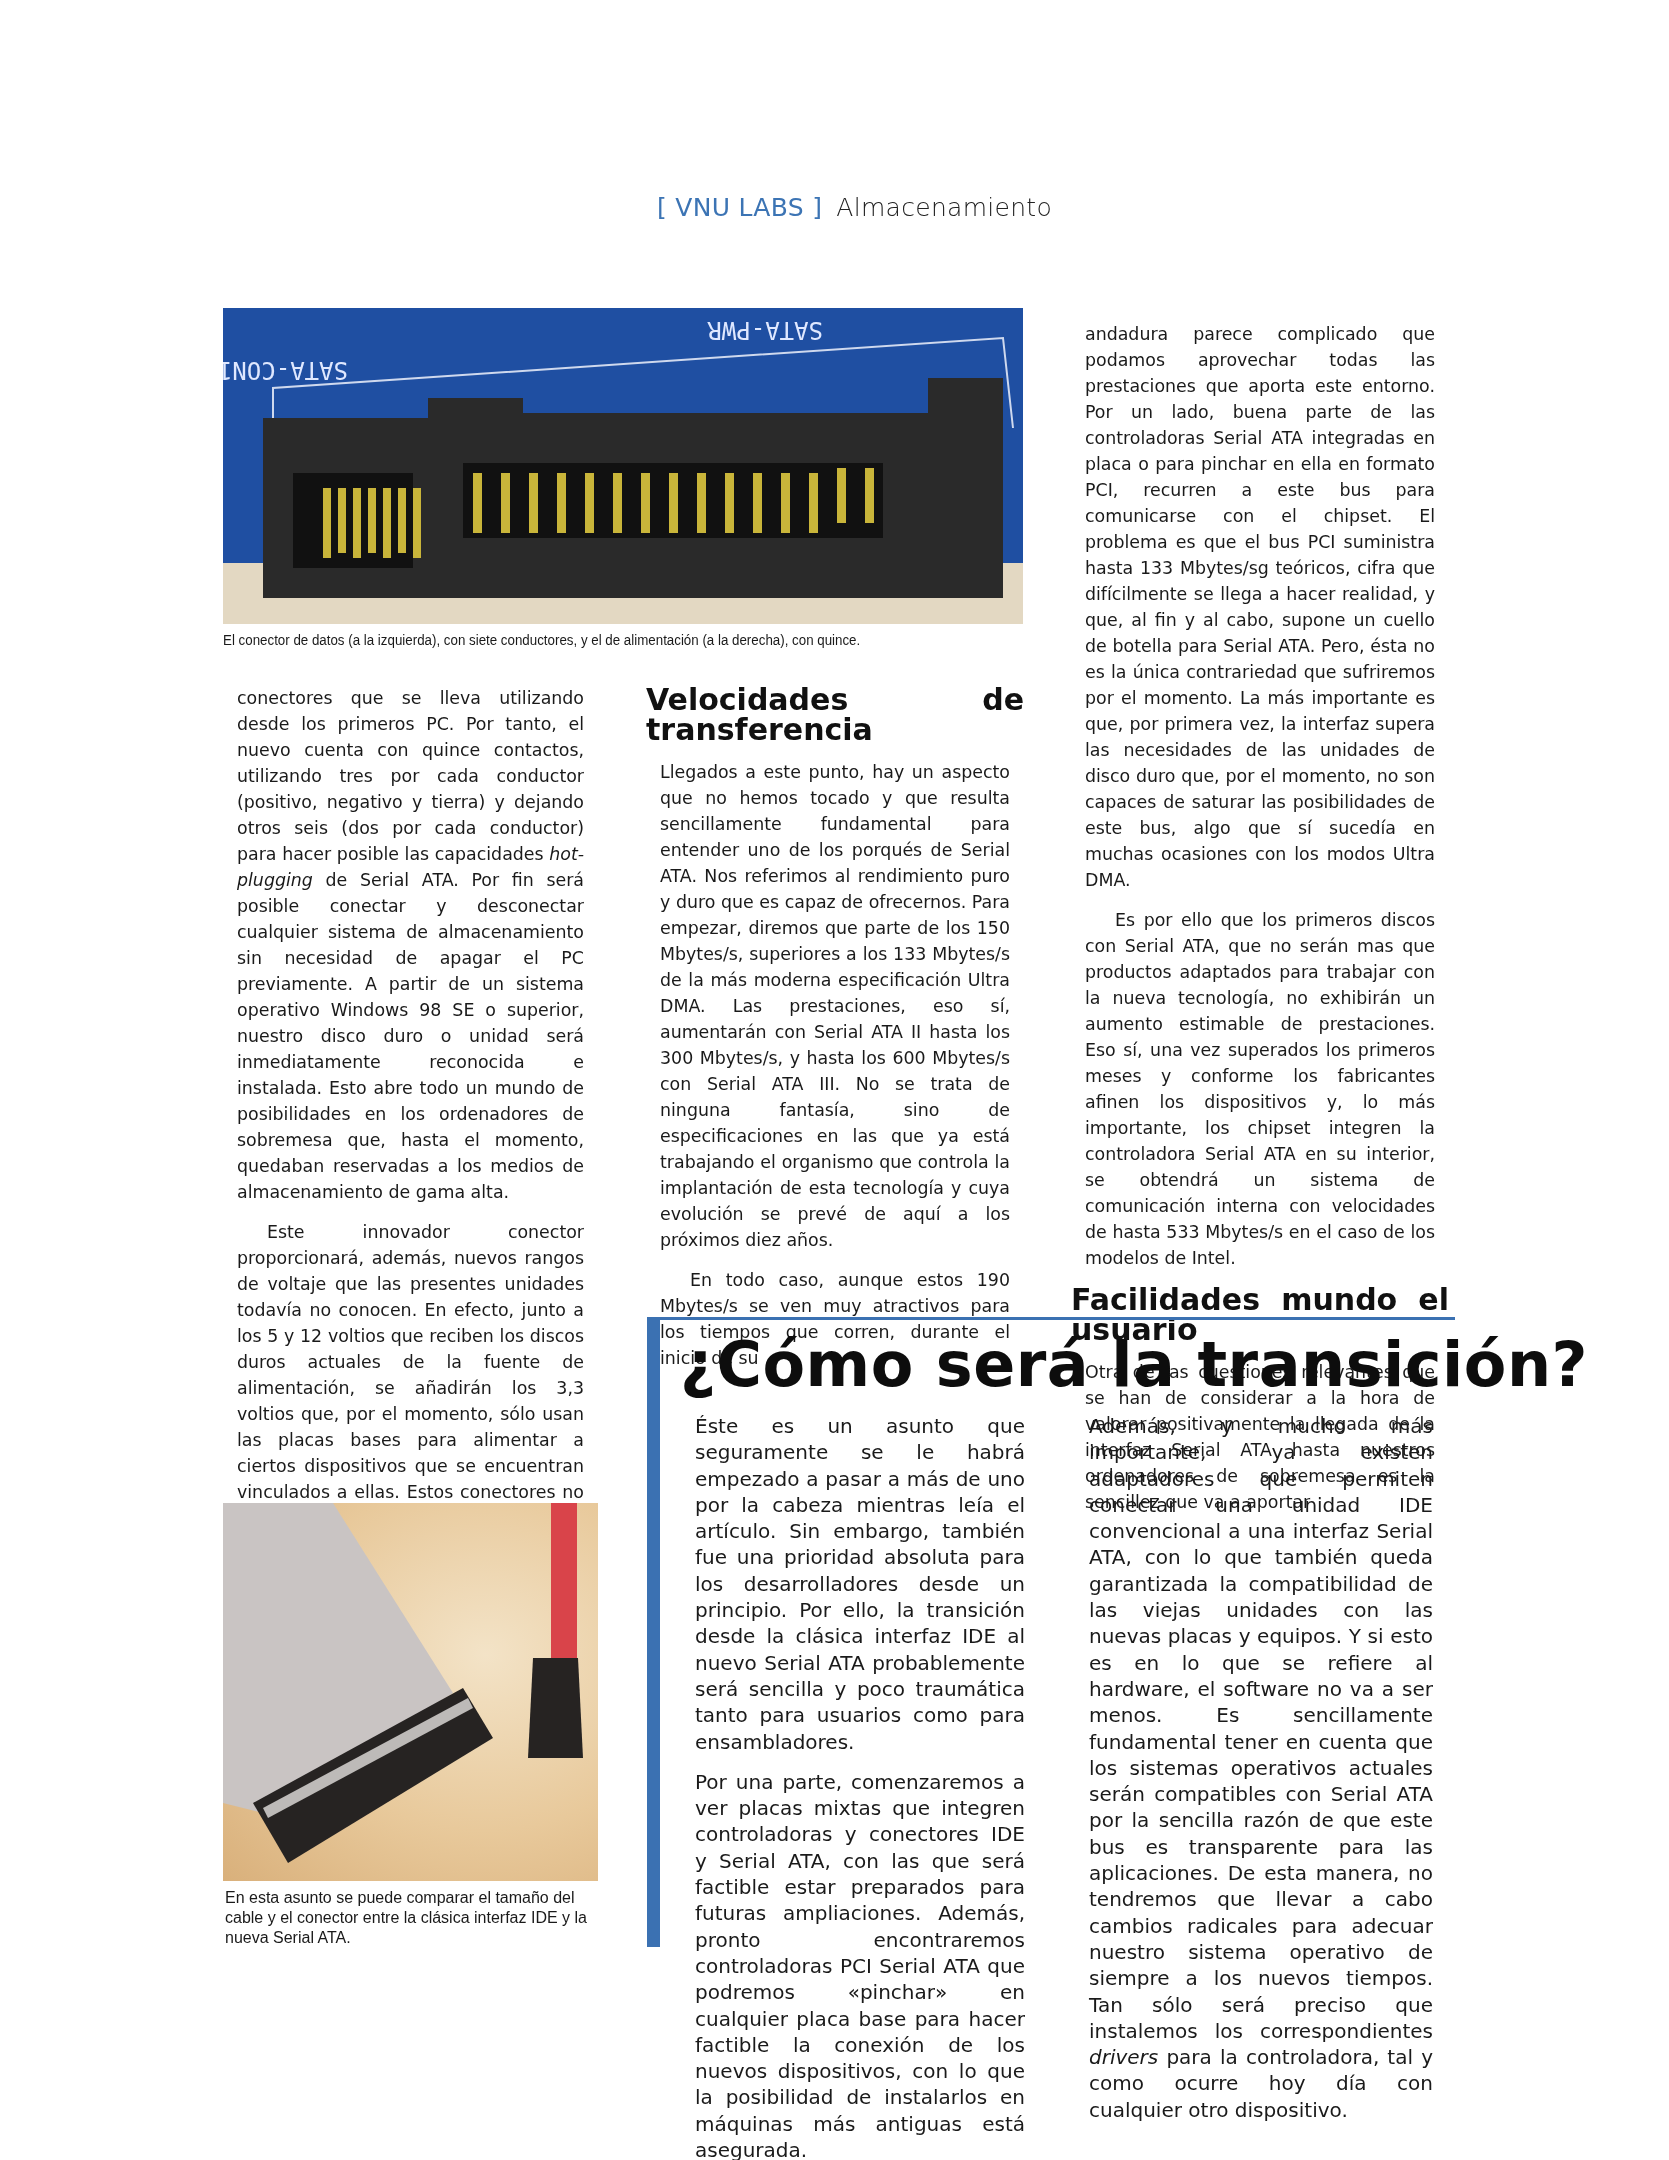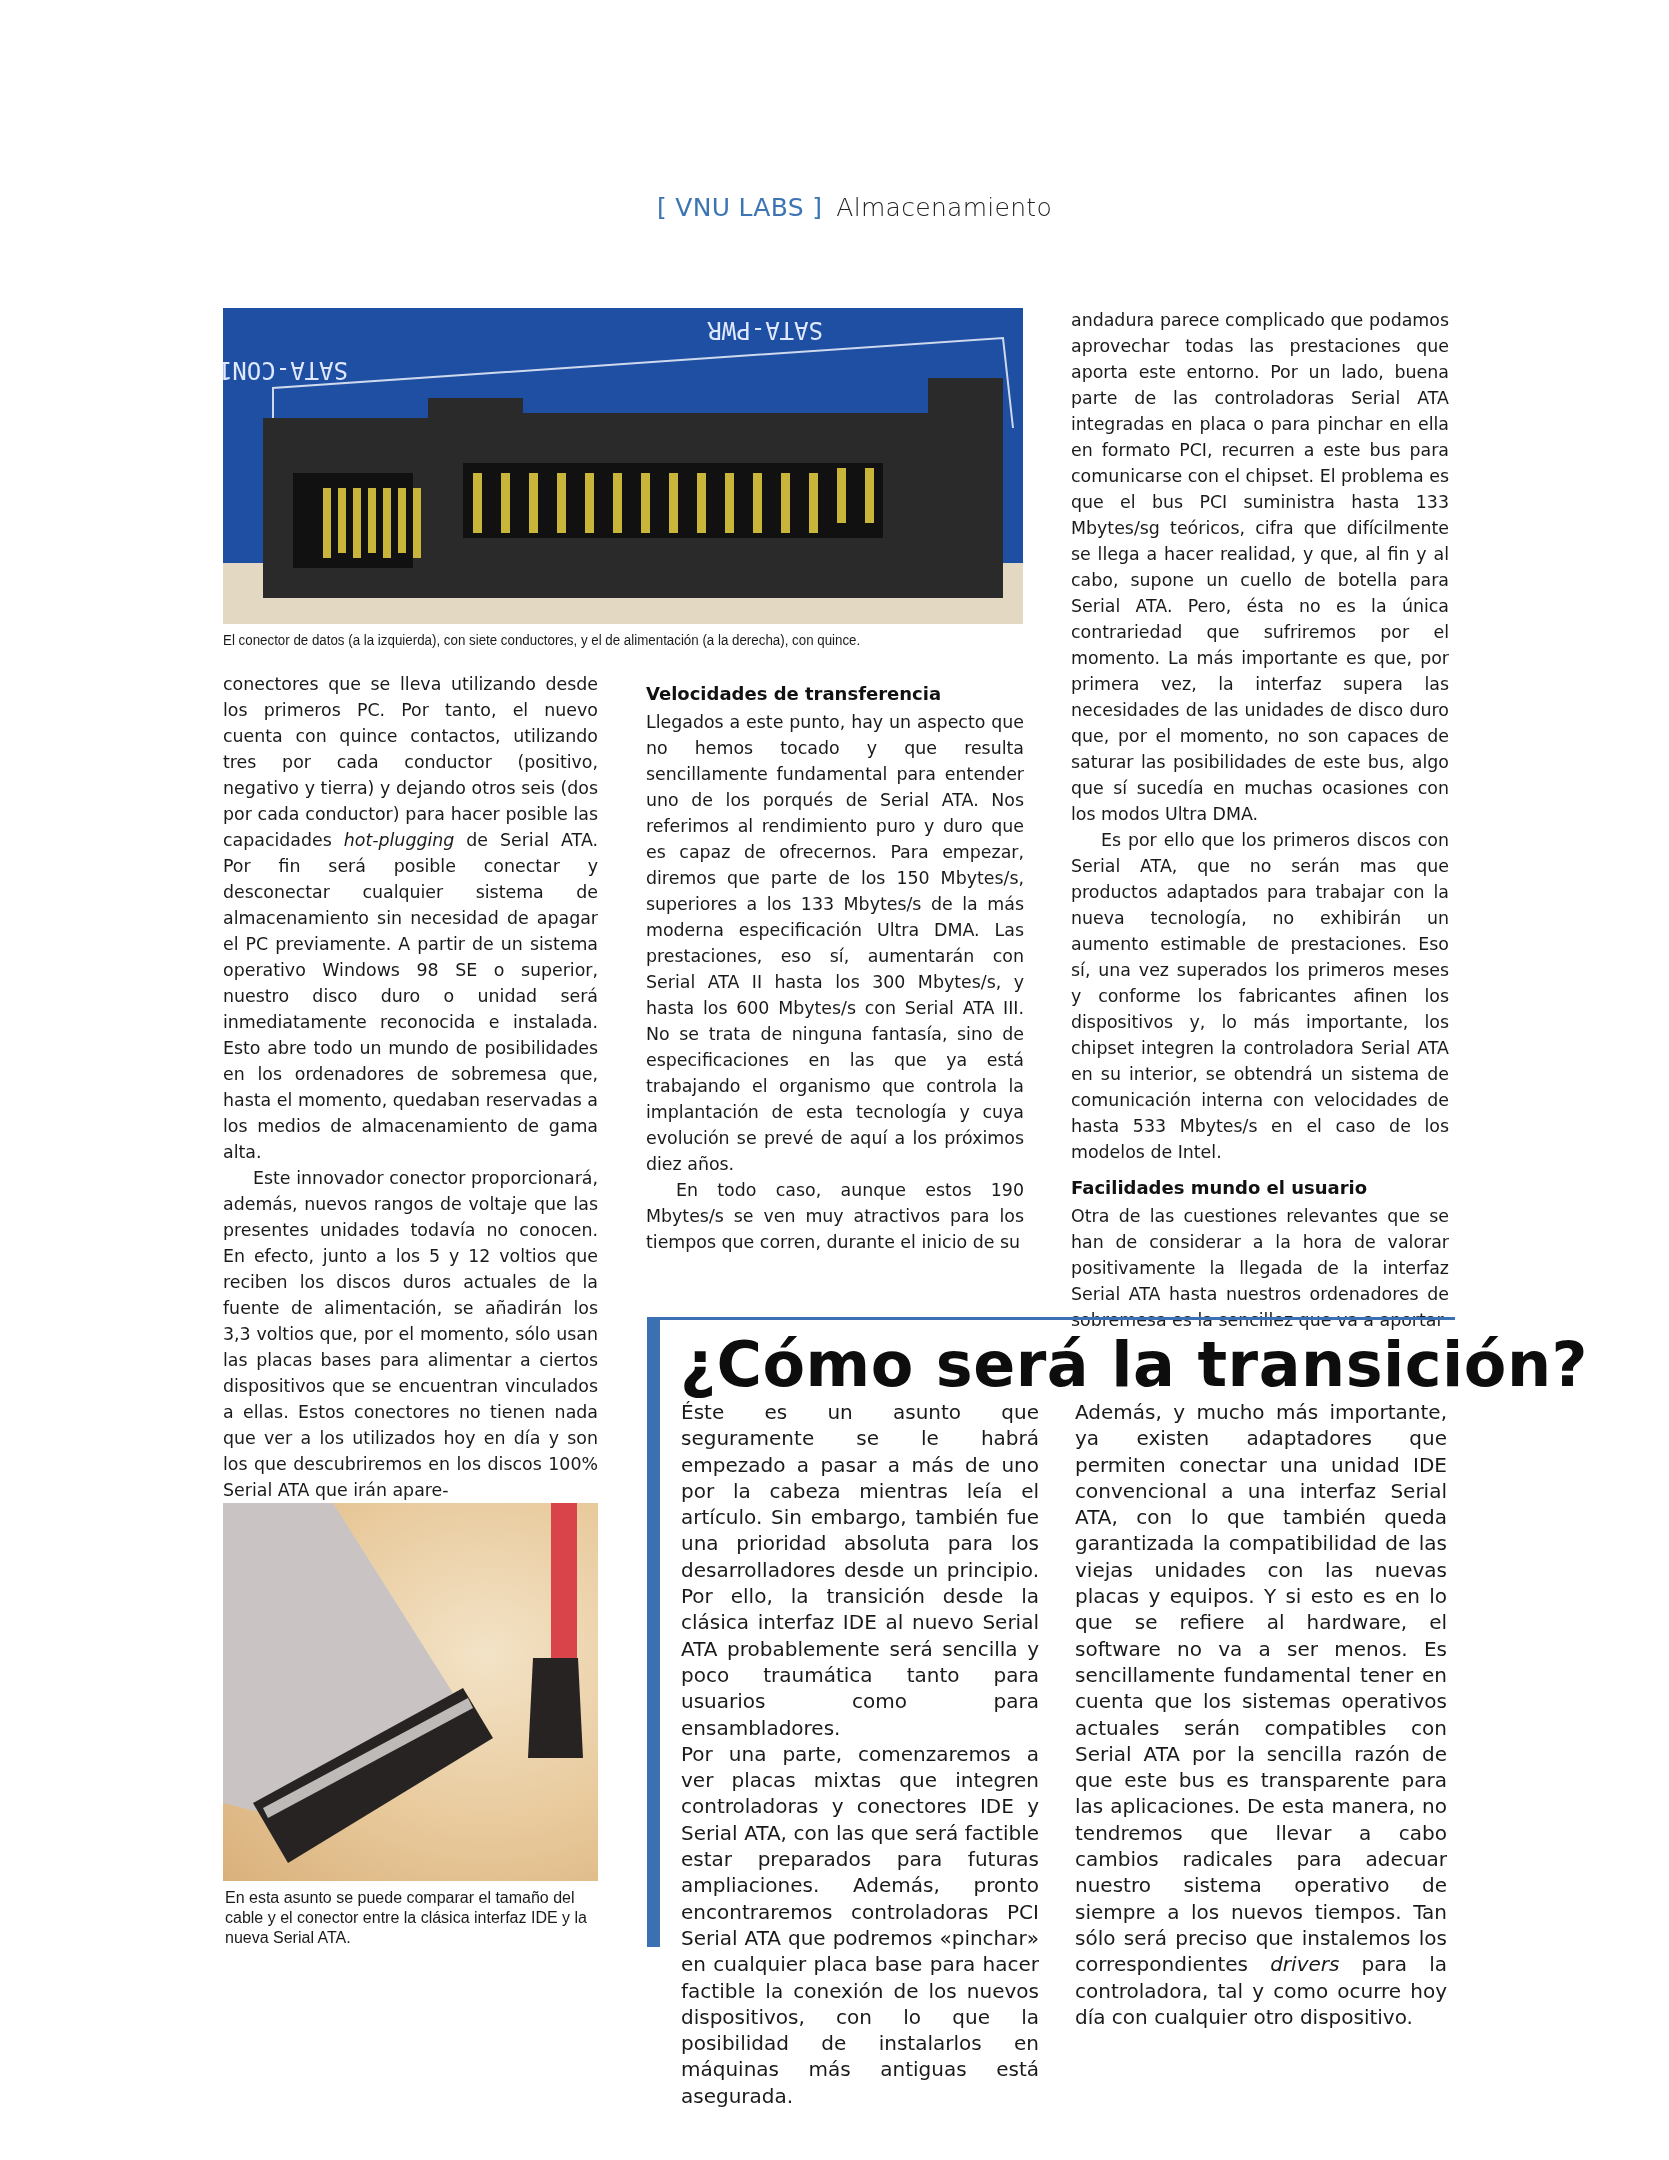--- a/index.html
+++ b/index.html
@@ -5,23 +5,23 @@
   html, body { margin:0; padding:0; background:#ffffff; }
   body { width:1669px; height:2160px; position:relative; overflow:hidden;
          font-family:"DejaVu Sans", sans-serif; color:#1a1a1a; }
   .abs { position:absolute; }
   .header { left:657px; top:193px; font-size:25px; white-space:nowrap; letter-spacing:0.3px; }
   .header .brand { color:#3c74b4; }
   .header .section { color:#222; font-weight:300; margin-left:14px; }
 
   .col { position:absolute; font-size:17.4px; line-height:26px; text-align:justify;
          hyphens:manual; color:#1a1a1a; }
-  .col p { margin:0; }
+  .col p { margin:14px; }
   .col p.indent { text-indent:30px; }
-  .col h3 { margin:8px 0 0 0; font-size:18px; line-height:30px; font-weight:bold; color:#111; }
+  .col h3 { margin:14px 0 0 0; font-size:30px; line-height:30px; font-weight:bold; color:#111; }
   .col em { font-style:italic; }
 
   .photo1 { left:223px; top:308px; width:800px; height:316px; overflow:hidden;
     background:linear-gradient(180deg,#1f4ea0 0%,#1d4a98 48%,#23406e 52%,#2b2b2b 56%,#2a2a2a 84%,#d8cdb6 88%,#e7ddc9 100%); }
   .caption1 { left:223px; top:630px; width:800px; font-size:15.5px; line-height:20px;
     font-family:"Liberation Sans", sans-serif; transform:scaleX(0.86); transform-origin:left; white-space:nowrap; }
   .photo2 { left:223px; top:1503px; width:375px; height:378px; overflow:hidden;
     background:radial-gradient(ellipse at 70% 40%,#f3e3c7 0%,#e8c99b 55%,#d9b07b 100%); }
   .caption2 { left:225px; top:1888px; width:370px; font-size:16px; line-height:20px;
     font-family:"Liberation Sans", sans-serif; }

